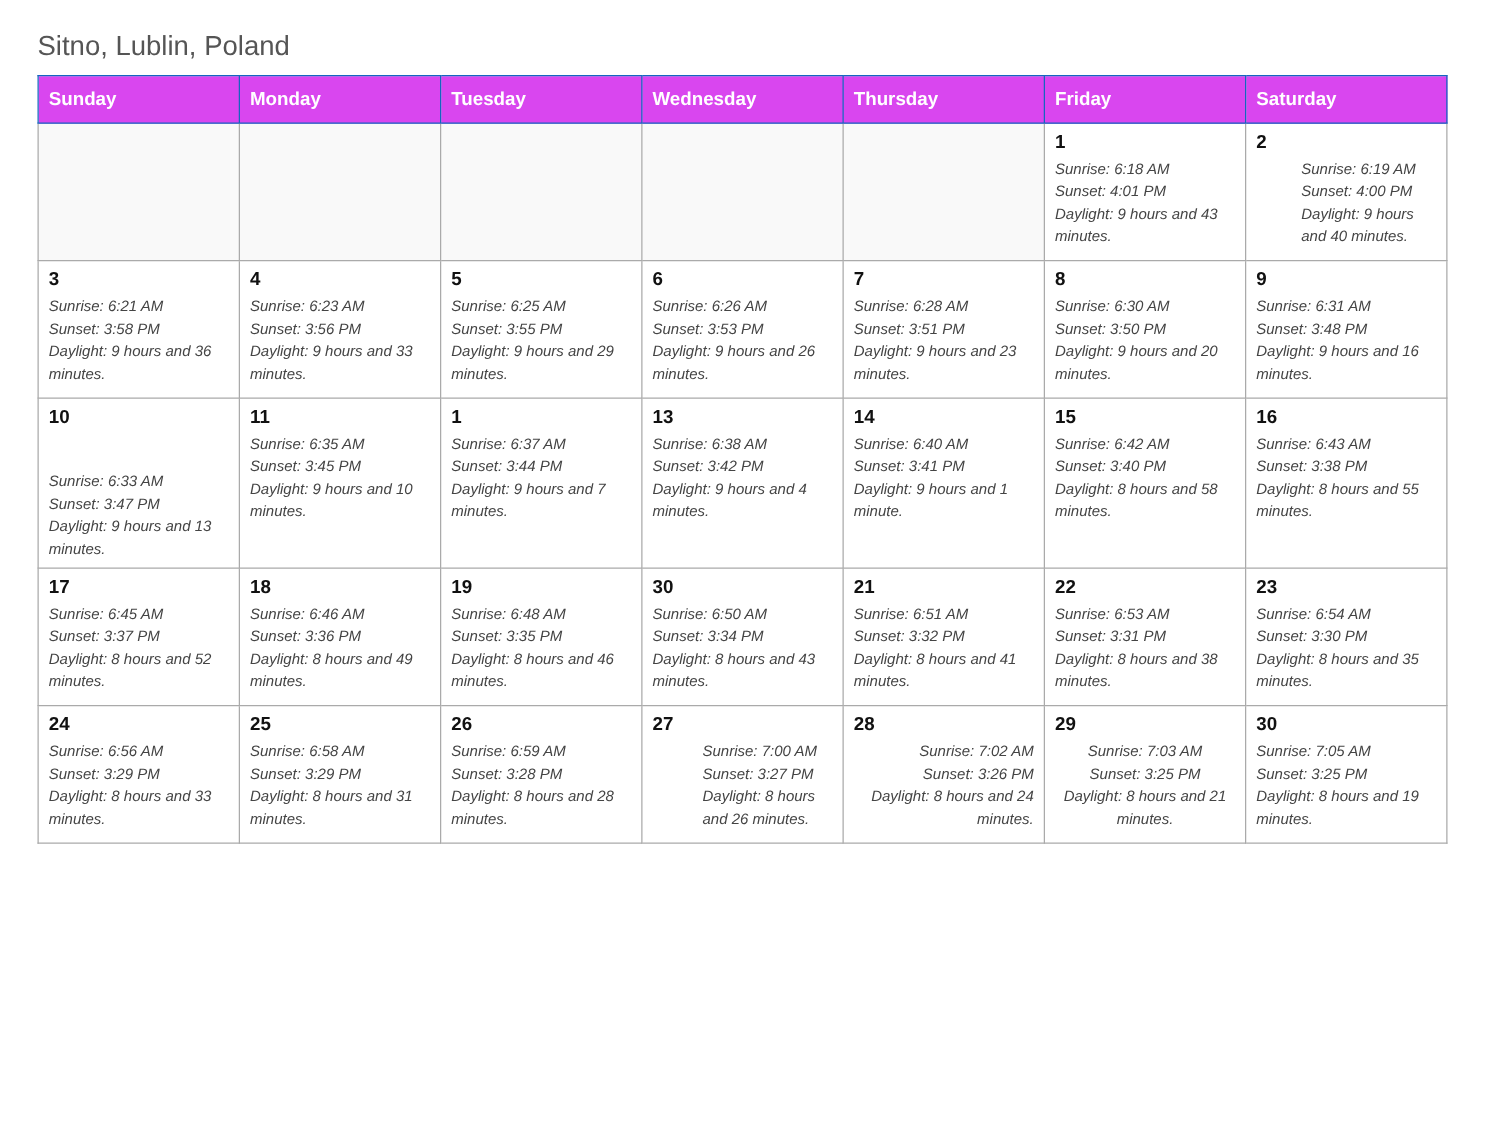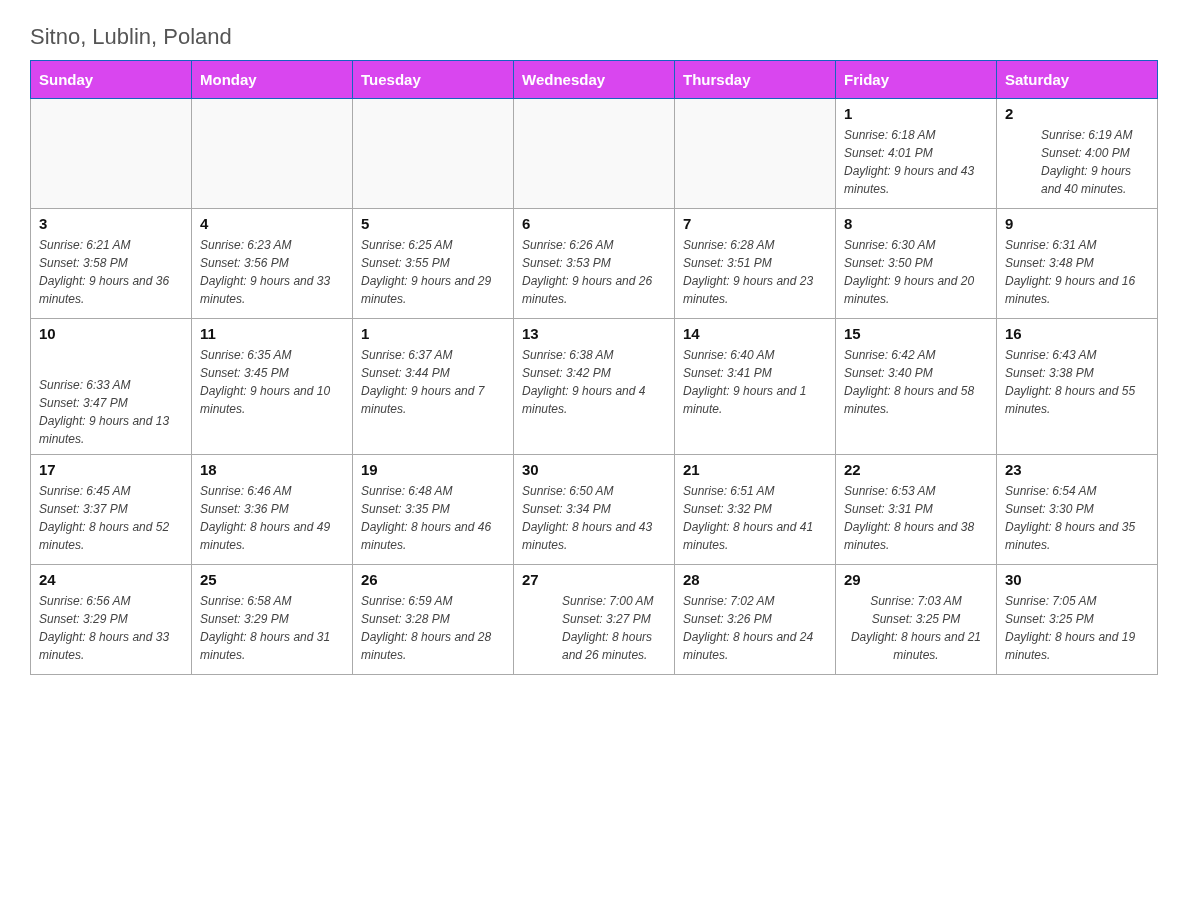--- a/index.html
+++ b/index.html
@@ -275,21 +275,21 @@
 Daylight: 8 hours and 28 minutes.</div>
         </td>
         <td>
           <span class="day-number">27</span>
           <div class="day-info" style="white-space: pre-line; margin-left: 40px;">Sunrise: 7:00 AM
 Sunset: 3:27 PM
 Daylight: 8 hours and 26 minutes.</div>
         </td>
         <td>
           <span class="day-number">28</span>
-          <div class="day-info" style="white-space: pre-line;">Sunrise: 7:02 AM
+          <div class="day-info" style="white-space: pre-line; text-align: right;">Sunrise: 7:02 AM
 Sunset: 3:26 PM
 Daylight: 8 hours and 24 minutes.</div>
         </td>
         <td>
           <span class="day-number">29</span>
           <div class="day-info" style="white-space: pre-line; text-align: center;">Sunrise: 7:03 AM
 Sunset: 3:25 PM
 Daylight: 8 hours and 21 minutes.</div>
         </td>
         <td>

